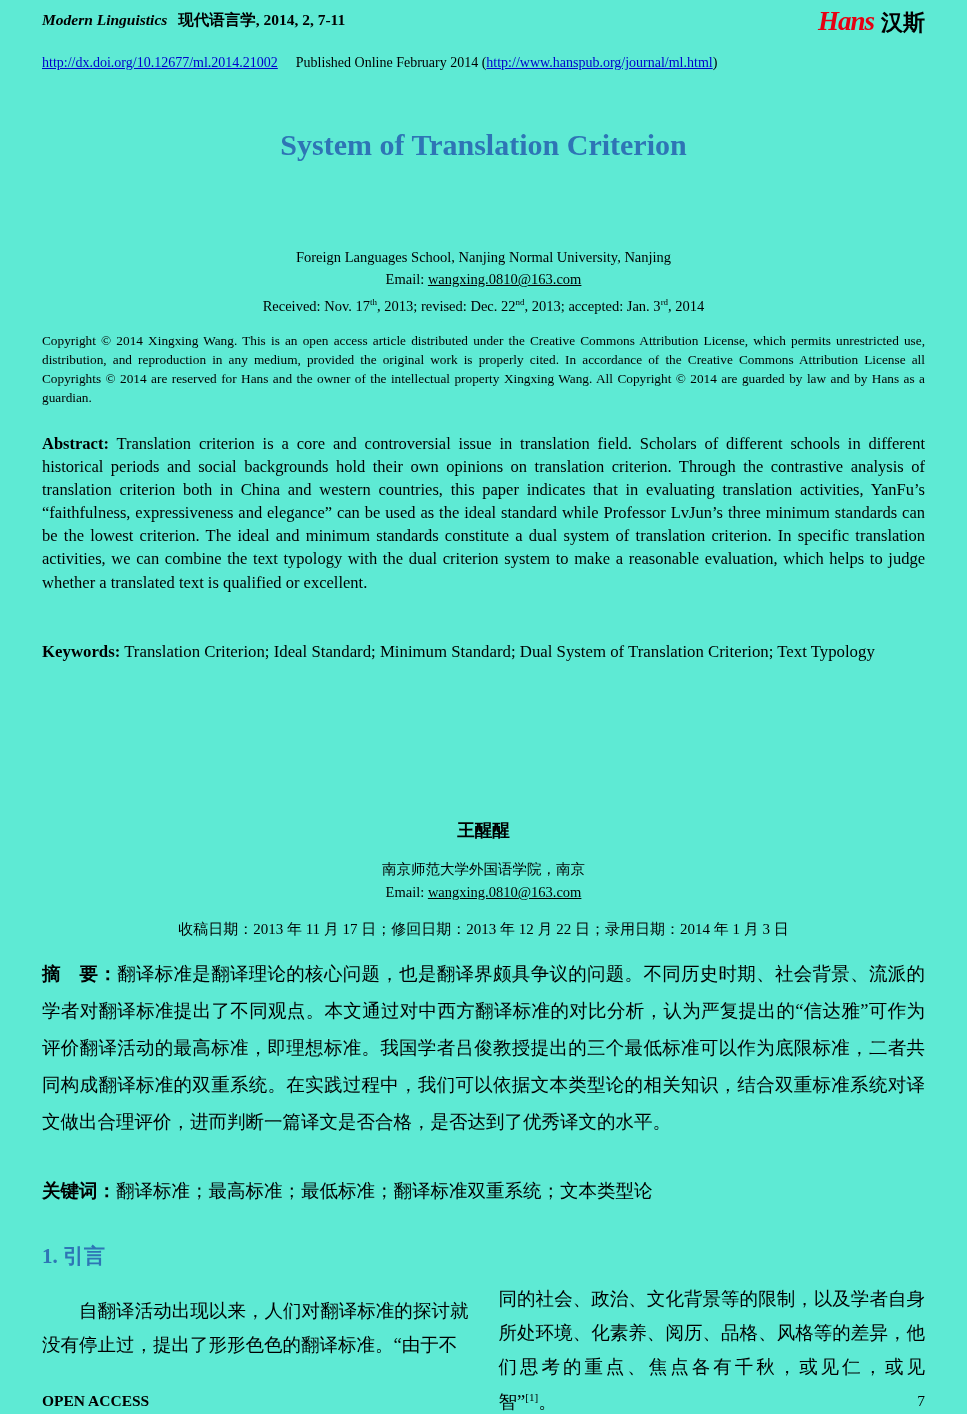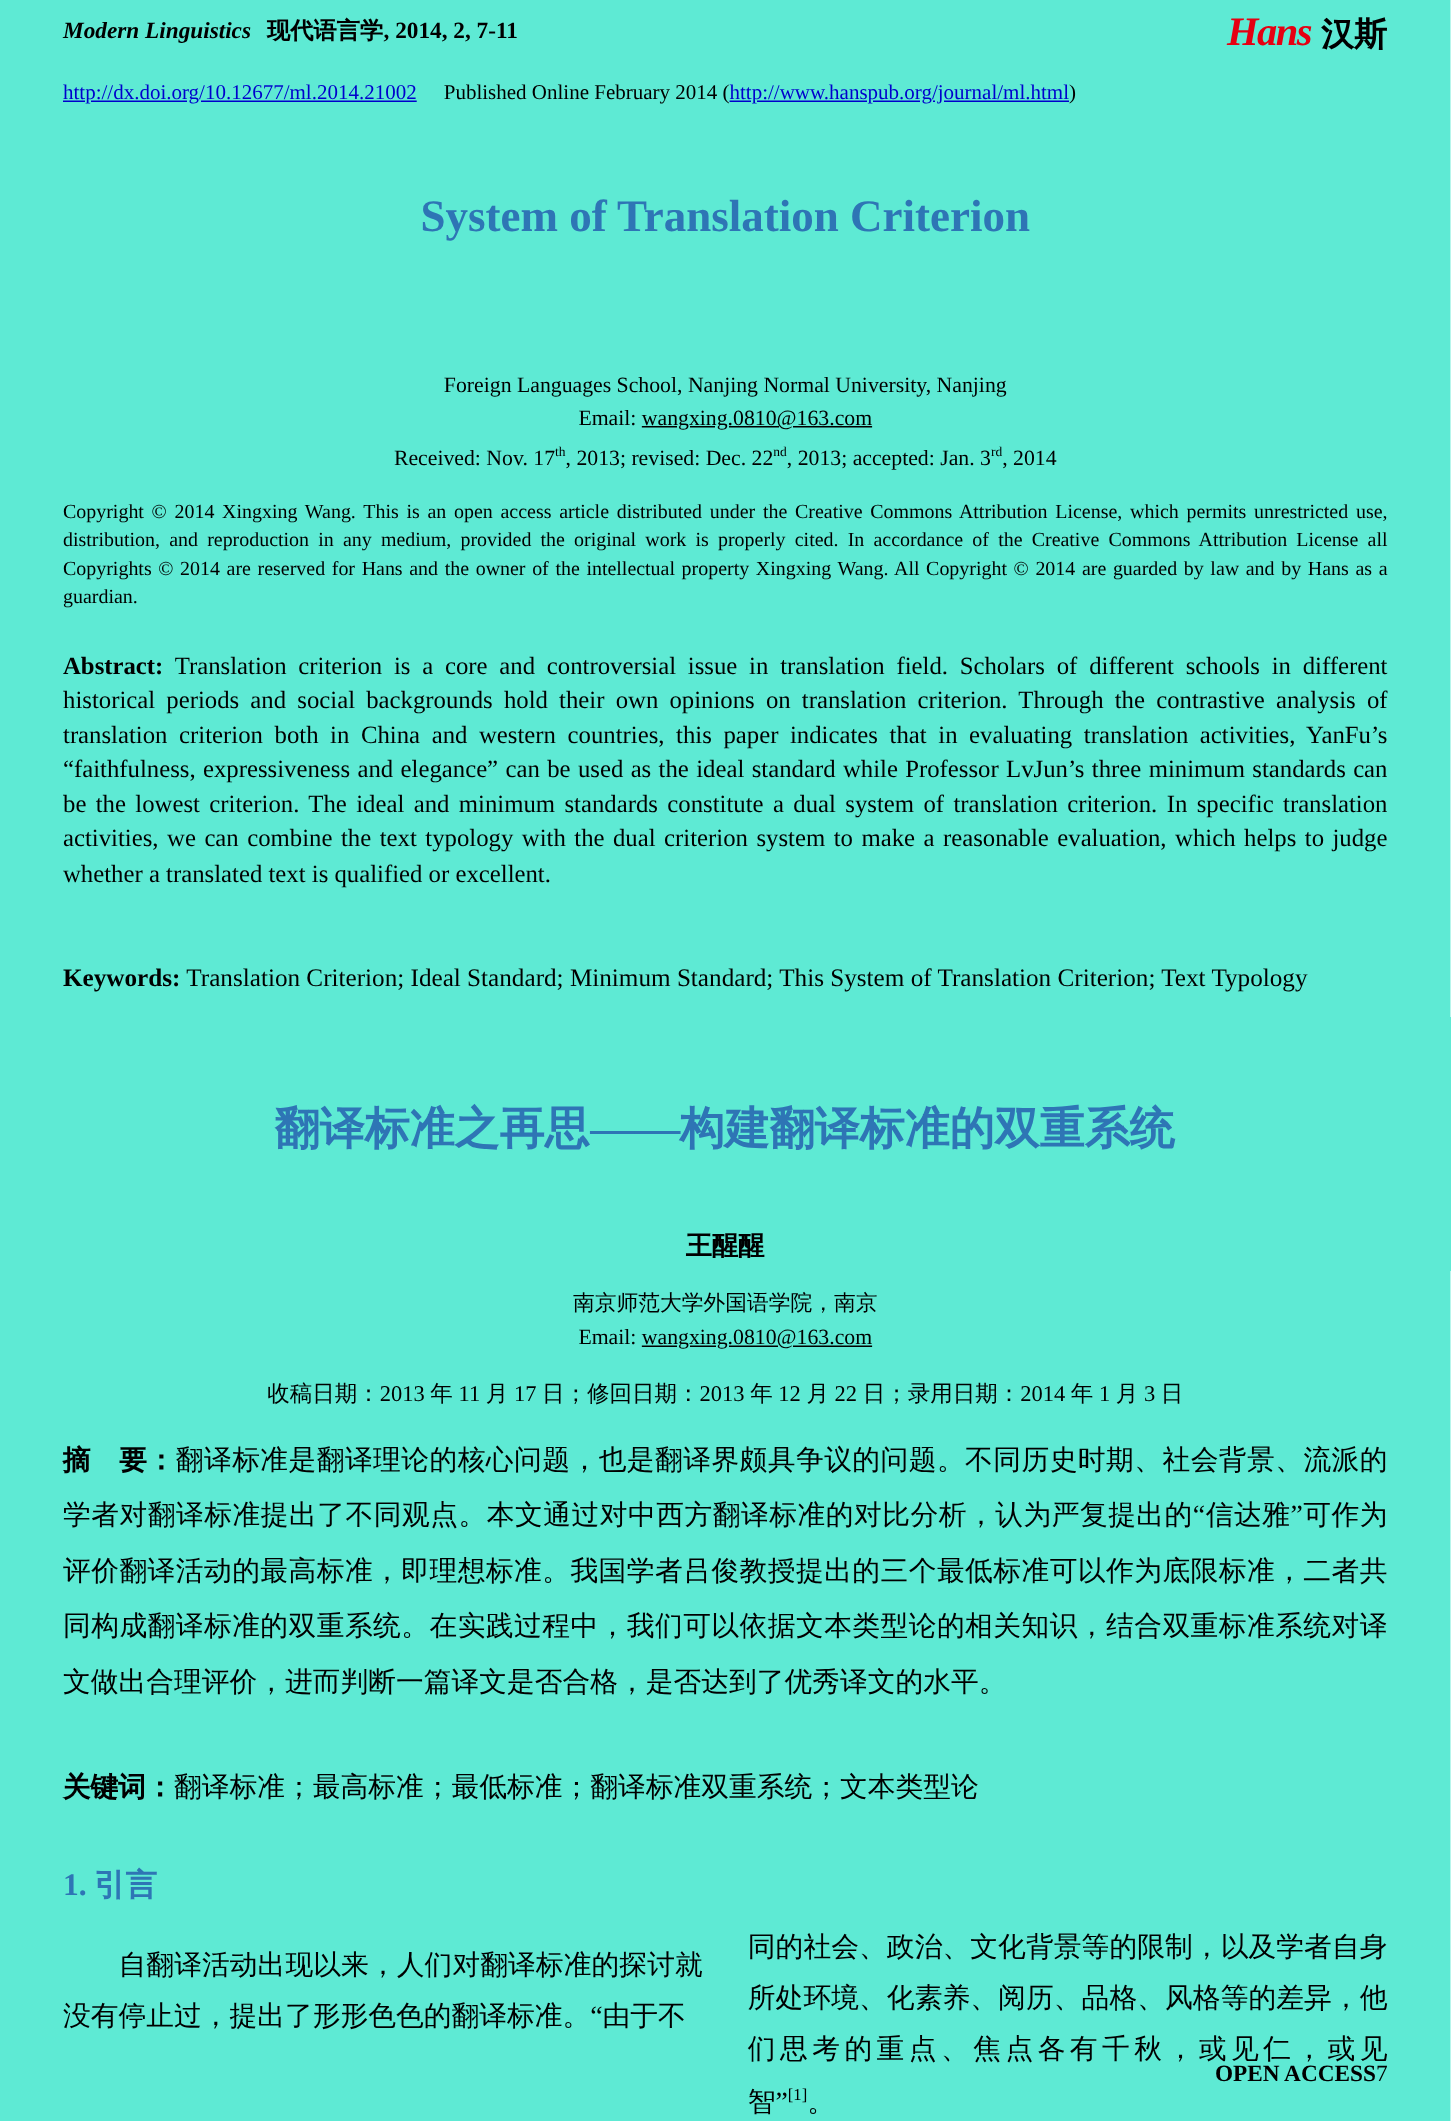--- a/index.html
+++ b/index.html
@@ -47,21 +47,21 @@
   
   .columns { top:1242px; display:flex; gap:30px; }
   .col { flex:1; }
   .section-heading { color:#2e75b5; font-size:21px; font-weight:bold; margin-bottom:24px; }
   .body-p { font-size:18.5px; line-height:1.85; text-align:justify; }
   .indent { text-indent:2em; }
   .col-right { padding-top:40px; }
   .ref { font-size:60%; }
 
   
-  .footer { bottom:22px; display:flex; justify-content:flex-end; font-size:15.5px; }
+  .footer { bottom:4px; display:flex; justify-content:space-between; font-size:15.5px; }
   .oa { font-weight:bold; }
 </style>
 </head>
 <body>
 
 <div class="page">
 
   <div class="header abs">
     <div class="header-row">
       <div class="journal-line">
@@ -95,24 +95,23 @@
     <span>Received: Nov. 17</span><sup>th</sup><span>, 2013; revised: Dec. 22</span><sup>nd</sup><span>, 2013; accepted: Jan. 3</span><sup>rd</sup><span>, 2014</span>
   </div>
 
   <p class="copyright abs">Copyright © 2014 Xingxing Wang. This is an open access article distributed under the Creative Commons Attribution License, which permits unrestricted use, distribution, and reproduction in any medium, provided the original work is properly cited. In accordance of the Creative Commons Attribution License all Copyrights © 2014 are reserved for Hans and the owner of the intellectual property Xingxing Wang. All Copyright © 2014 are guarded by law and by Hans as a guardian.</p>
 
   <p class="abstract abs">
     <span class="label">Abstract:</span><span> Translation criterion is a core and controversial issue in translation field. Scholars of different schools in different historical periods and social backgrounds hold their own opinions on translation criterion. Through the contrastive analysis of translation criterion both in China and western countries, this paper indicates that in evaluating translation activities, YanFu’s “faithfulness, expressiveness and elegance” can be used as the ideal standard while Professor LvJun’s three minimum standards can be the lowest criterion. The ideal and minimum standards constitute a dual system of translation criterion. In specific translation activities, we can combine the text typology with the dual criterion system to make a reasonable evaluation, which helps to judge whether a translated text is qualified or excellent.</span>
   </p>
 
   <p class="keywords abs">
-    <span class="label">Keywords:</span><span> Translation Criterion; Ideal Standard; Minimum Standard; This System of Translation Criterion; Text Typology</span>
+    <span class="label">Keywords:</span><span> Translation Criterion; Ideal Standard; Minimum Standard; Dual System of Translation Criterion; Text Typology</span>
   </p>
 
-  <h1 class="cn-title abs">翻译标准之再思——构建翻译标准的双重系统</h1>
 
   <div class="cn-author abs">王醒醒</div>
 
   <div class="cn-affil abs">
     <div>南京师范大学外国语学院，南京</div>
     <div>
       <span>Email: </span><a class="email-link">wangxing.0810@163.com</a>
     </div>
   </div>
 

